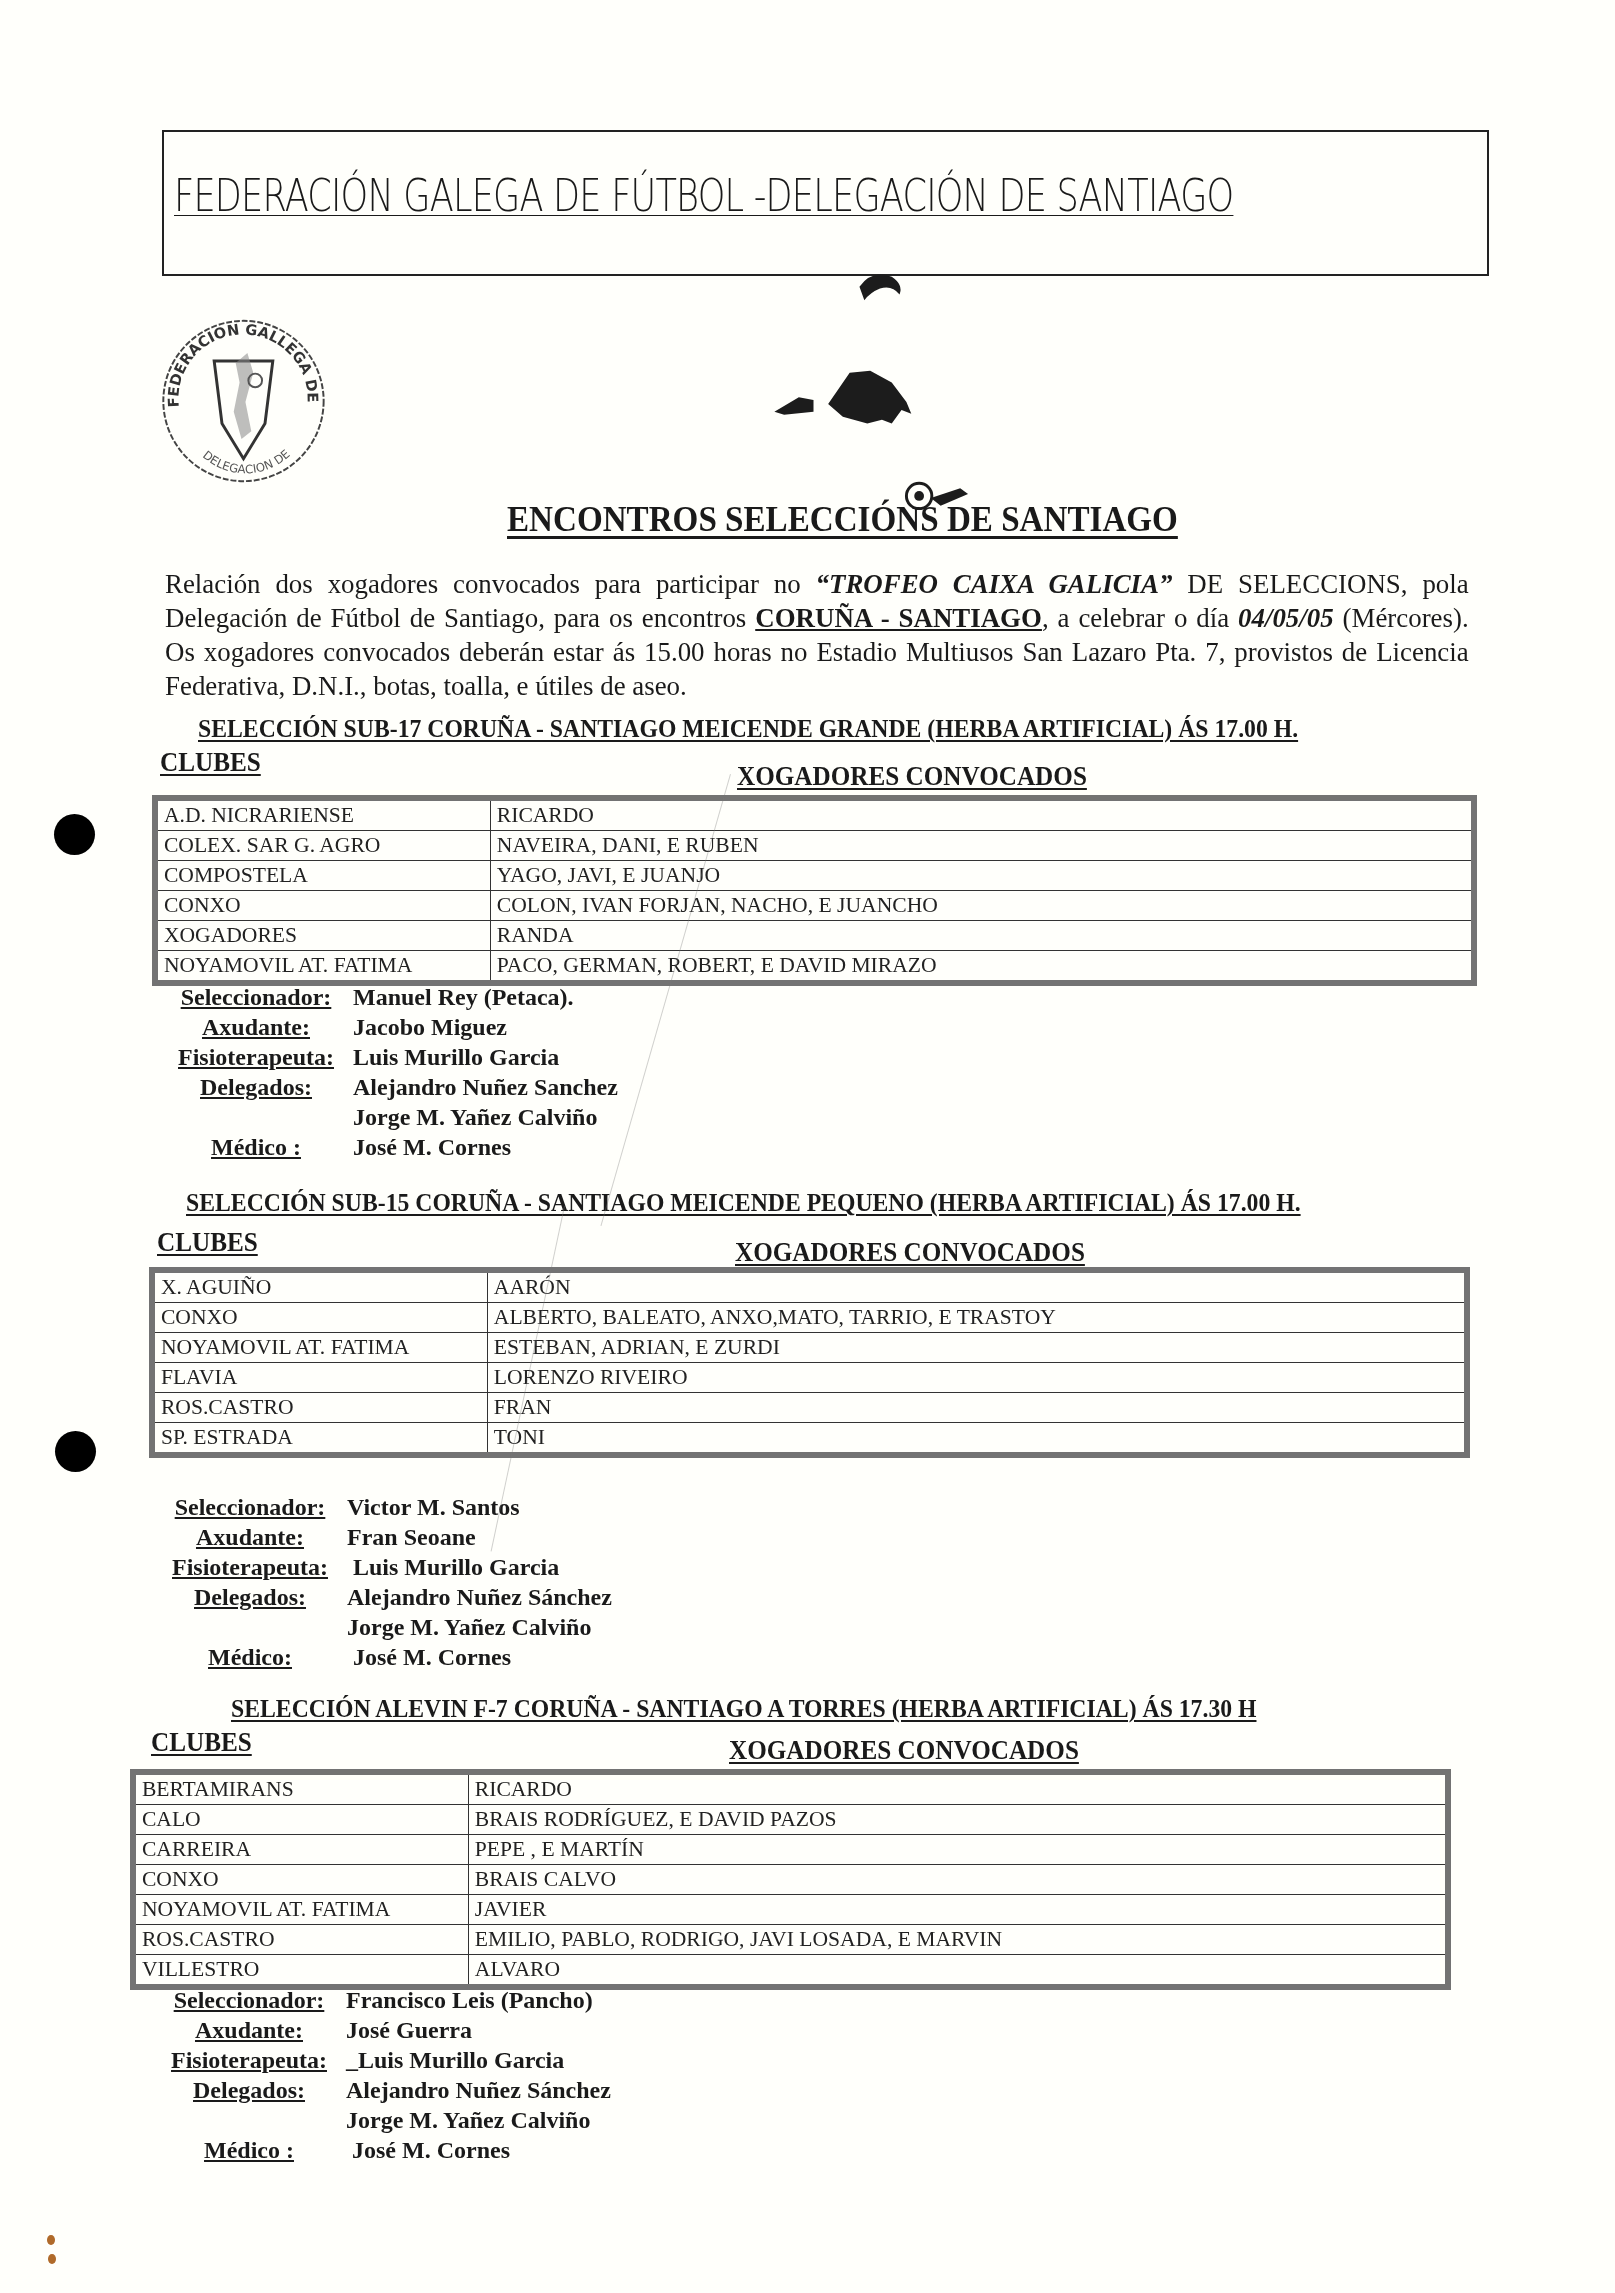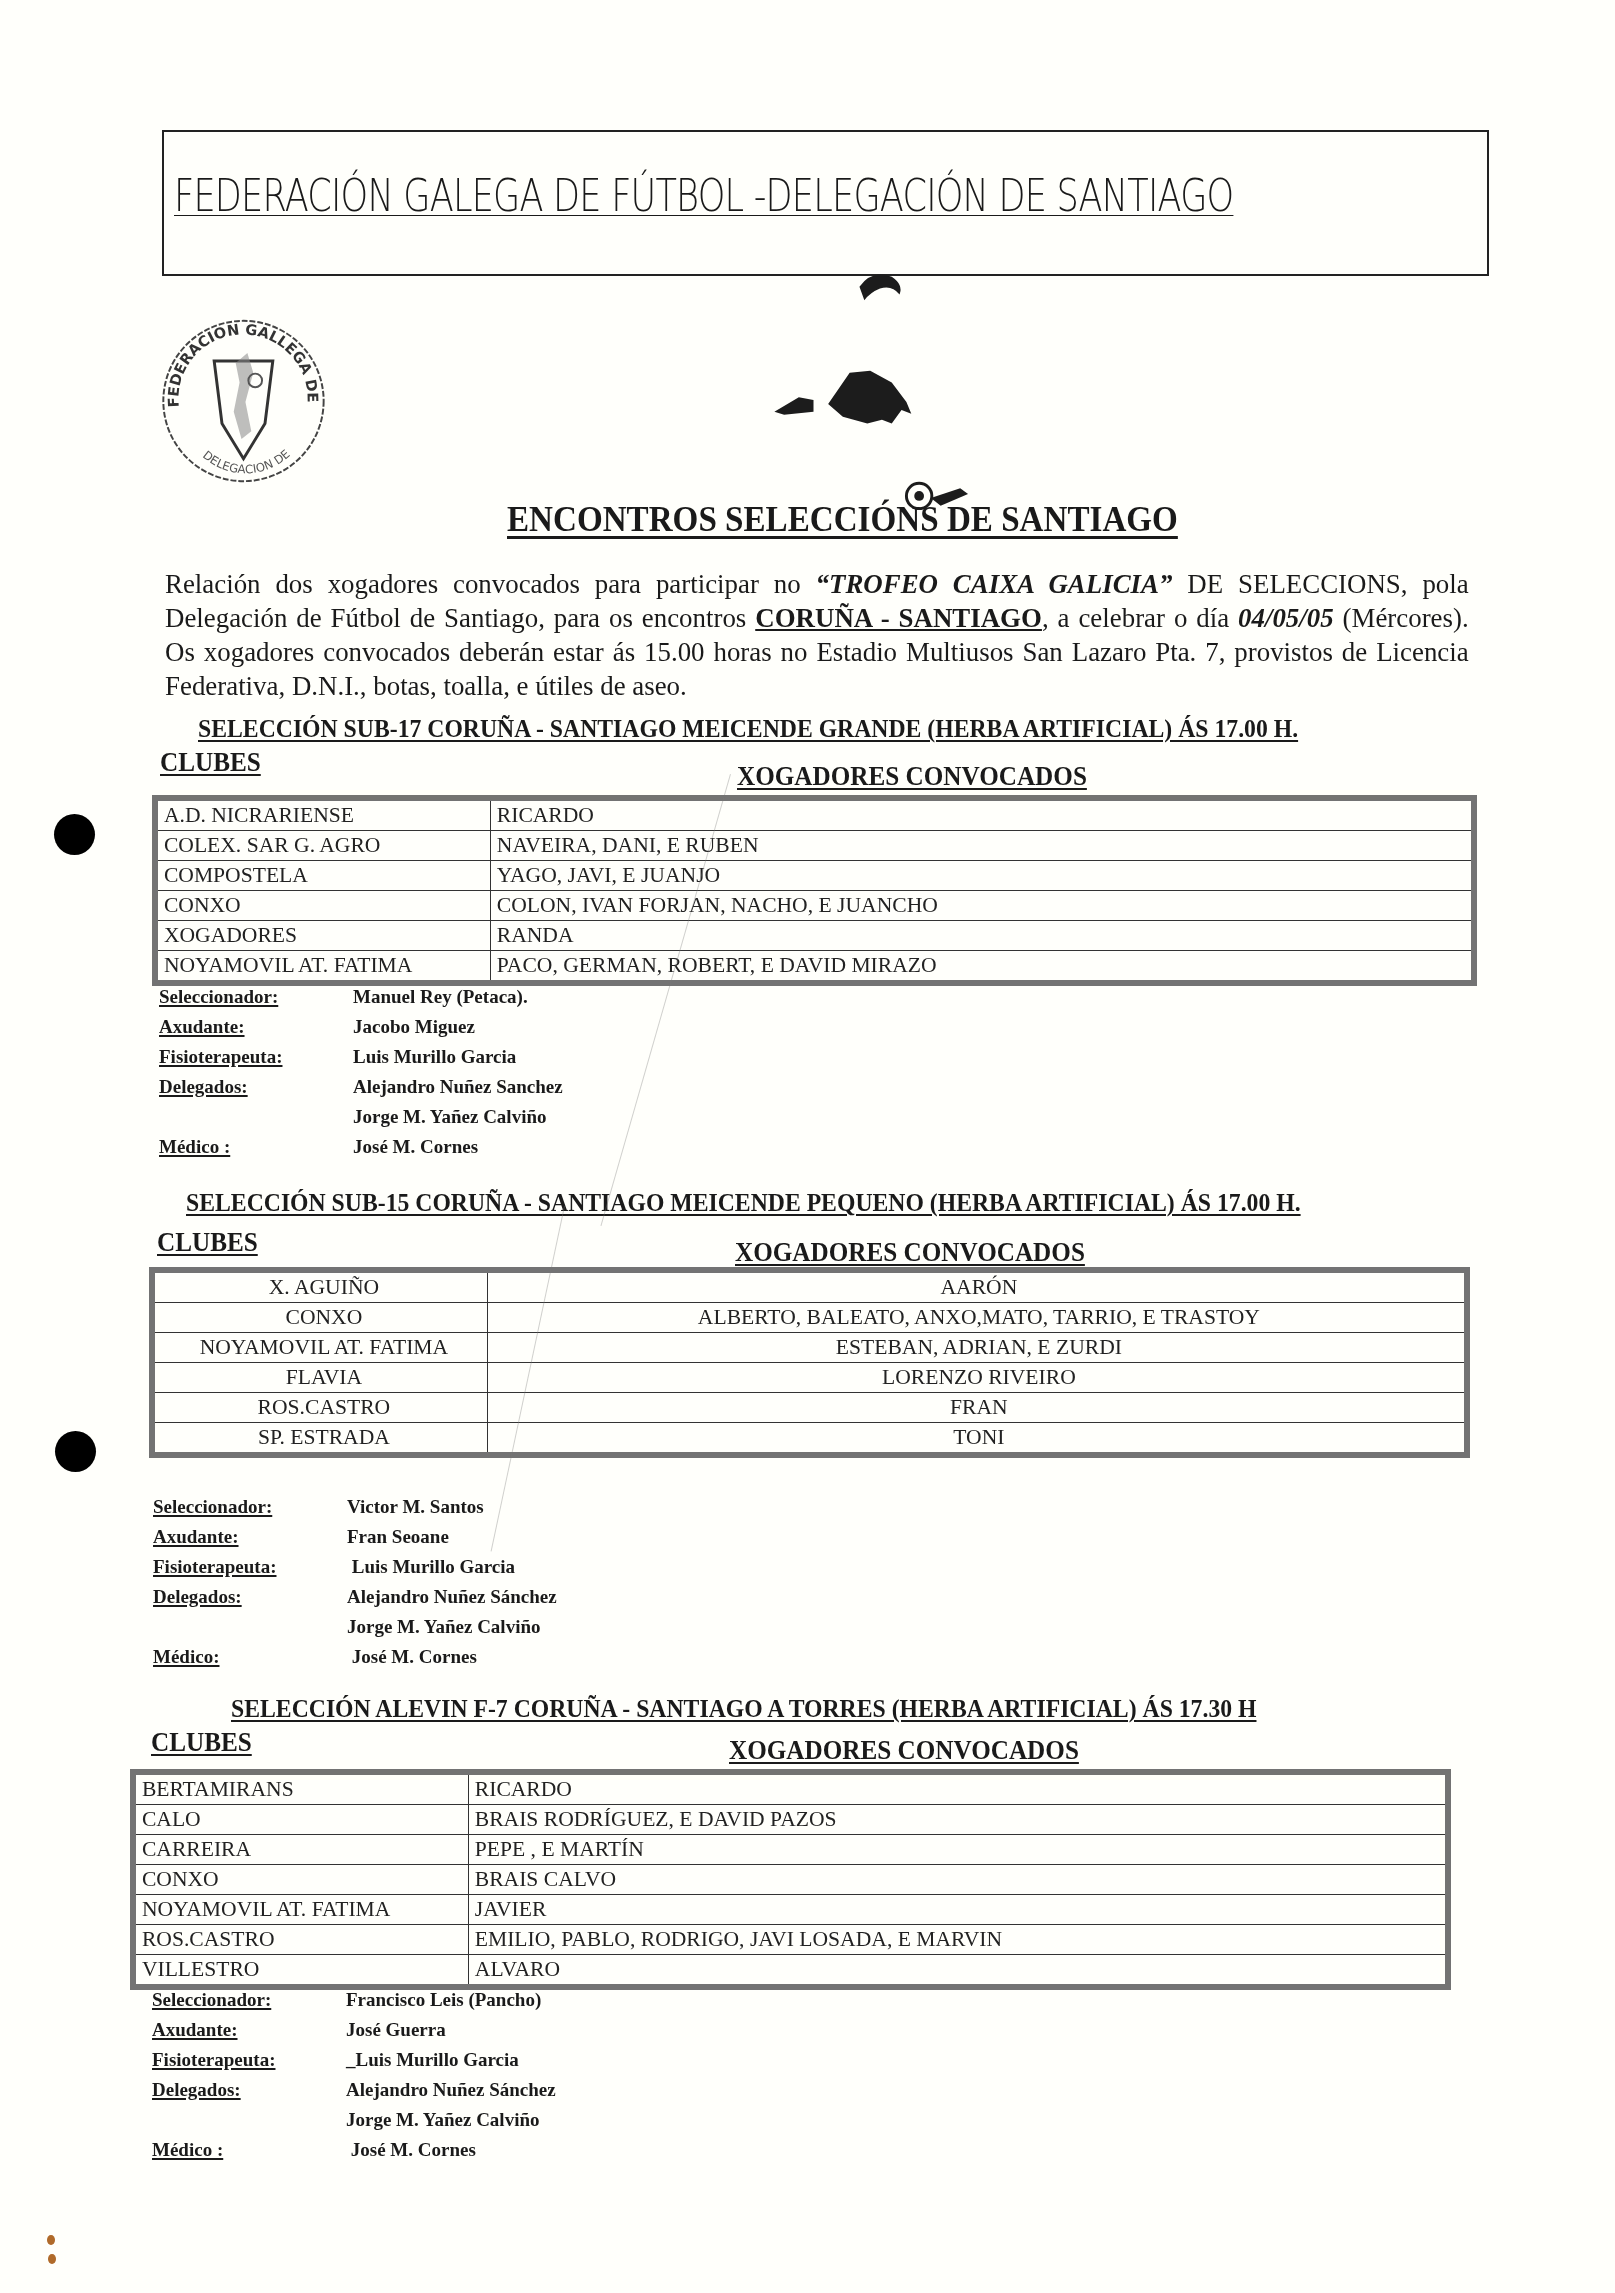--- a/index.html
+++ b/index.html
@@ -16,21 +16,21 @@
   .intro { left:165px; top:567px; width:1358px; font-size:28px; line-height:34px; text-align:justify; transform:scaleX(0.96); transform-origin:left top; }
   .intro i, .intro b { font-weight:bold; }
   .sec-title { font-size:25.5px; font-weight:bold; text-decoration:underline; text-decoration-thickness:2px; text-underline-offset:2.9px;
                white-space:nowrap; transform:scaleX(0.93); transform-origin:left top; }
   .col-h { font-size:26.5px; font-weight:bold; text-decoration:underline; text-decoration-thickness:2px; text-underline-offset:2.9px; white-space:nowrap;
            transform:scaleX(0.95); transform-origin:left top; }
   table.roster { position:absolute; border-collapse:collapse; border:6px solid #737373; }
   table.roster td { border:1.6px solid #333; height:29px; padding:0 0 0 5.9px; font-size:21.6px; line-height:29px; white-space:nowrap;
                     vertical-align:middle; color:#222; }
   table.roster td.club { width:326px; }
-  .staff { font-size:19px; font-weight:bold; line-height:30px; }
+  .staff { font-size:24px; font-weight:bold; line-height:30px;text-align:center; }
   .staff .row { display:flex; }
   .staff .lbl { width:194px; text-decoration:underline; text-decoration-thickness:1.5px; text-underline-offset:2px; }
   .hole { width:41px; height:41px; border-radius:50%; background:#000; }
   .scratch { width:1px; height:412px; background:rgba(120,120,120,0.35); transform-origin:top left; }
 </style>
 </head>
 <body>
 
 <div class="abs header-box"></div>
 <div class="abs header-title">FEDERACIÓN GALEGA DE FÚTBOL -DELEGACIÓN DE SANTIAGO</div>
@@ -121,21 +121,21 @@
     </div>
     <div class="row">
       <span class="lbl">Médico  :</span>
       <span style="white-space: pre;">José M. Cornes</span>
     </div>
   </div>
 
 <div class="abs sec-title" style="left:186px;top:1188px;">SELECCIÓN SUB-15 CORUÑA - SANTIAGO MEICENDE PEQUENO (HERBA ARTIFICIAL)  ÁS 17.00 H.</div>
 <div class="abs col-h" style="left:157px;top:1227px;">CLUBES</div>
 <div class="abs col-h" style="left:735px;top:1237px;">XOGADORES CONVOCADOS</div>
-<table class="roster" style="left:149px;top:1267px;width:1321px;text-align:center;">
+<table class="roster" style="left:149px;top:1267px;width:1321px;">
   <tbody id="t1">
       <tr>
         <td class="club">X. AGUIÑO</td>
         <td>AARÓN</td>
       </tr>
       <tr>
         <td class="club">CONXO</td>
         <td>ALBERTO, BALEATO, ANXO,MATO, TARRIO, E TRASTOY</td>
       </tr>
       <tr>

